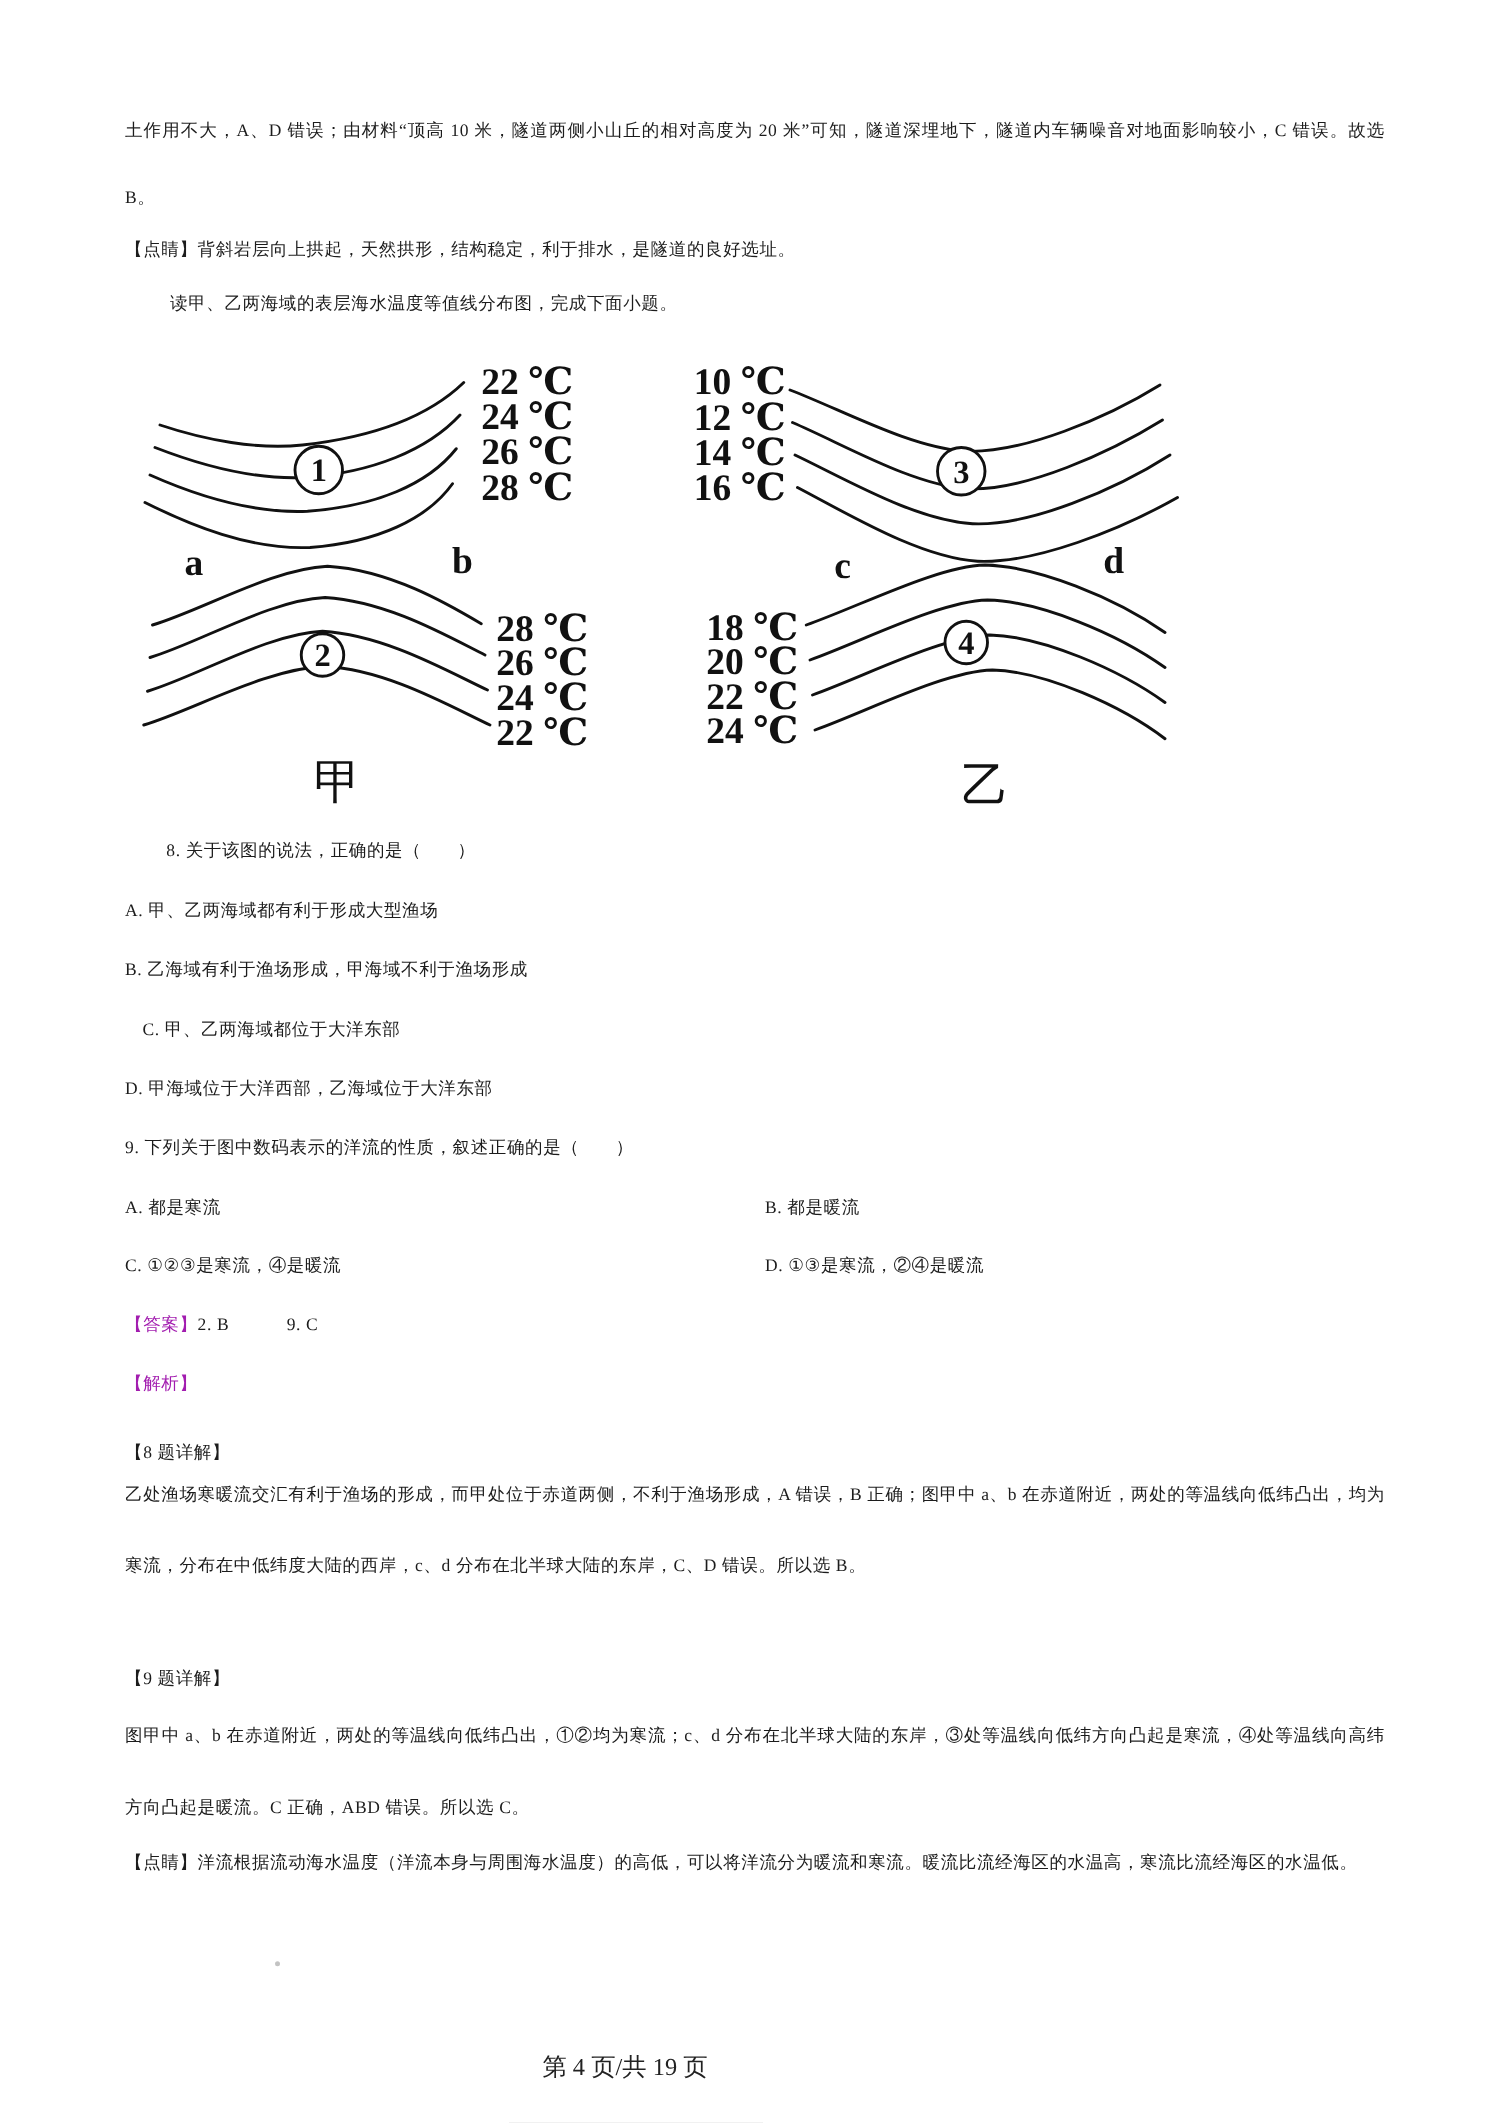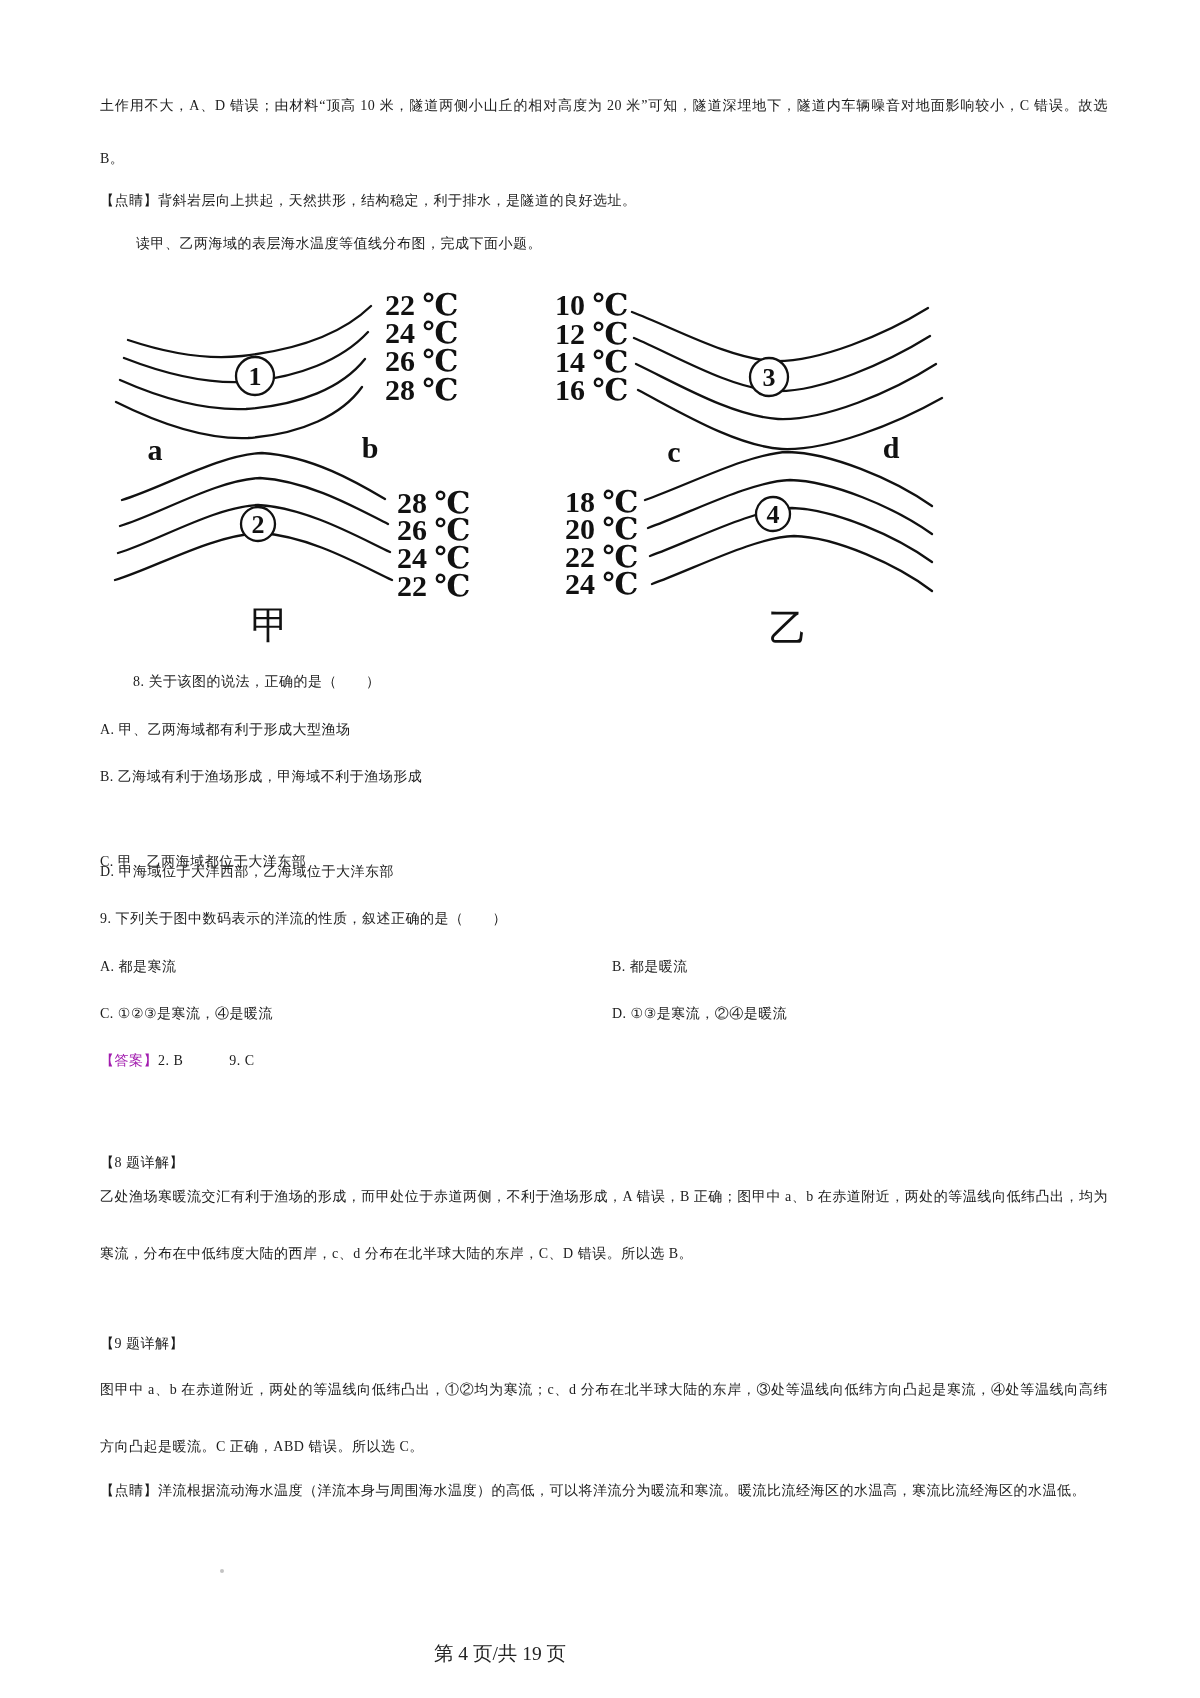--- a/index.html
+++ b/index.html
@@ -121,37 +121,38 @@
     <text class="pt-label" x="574" y="200" text-anchor="middle">c</text>
     <text class="pt-label" x="791" y="196" text-anchor="middle">d</text>
 
     <text class="panel-label" x="170" y="376" text-anchor="middle">甲</text>
     <text class="panel-label" x="688" y="379" text-anchor="middle">乙</text>
   </svg>
 
   <div class="blk single" style="top:655px;margin-left:33px;">8. 关于该图的说法，正确的是（　　）</div>
   <div class="blk single" style="top:703px;">A. 甲、乙两海域都有利于形成大型渔场</div>
   <div class="blk single" style="top:750px;">B. 乙海域有利于渔场形成，甲海域不利于渔场形成</div>
-  <div class="blk single" style="top:835px;">C. 甲、乙两海域都位于大洋东部</div>
+  <div class="blk single" style="top:798px;margin-left:14px;">C. 甲、乙两海域都位于大洋东部</div>
   <div class="blk single" style="top:845px;">D. 甲海域位于大洋西部，乙海域位于大洋东部</div>
 
   <div class="blk single" style="top:892px;">9. 下列关于图中数码表示的洋流的性质，叙述正确的是（　　）</div>
   <div class="blk single" style="top:940px;">
     <span>A. 都是寒流</span>
     <span class="opt-col2">B. 都是暖流</span>
   </div>
   <div class="blk single" style="top:987px;">
     <span>C. ①②③是寒流，④是暖流</span>
     <span class="opt-col2">D. ①③是寒流，②④是暖流</span>
   </div>
 
   <div class="blk single" style="top:1034px;">
     <span class="blue">【答案】</span><span>2. B</span><span class="answer-gap">9. C</span>
   </div>
 
+  <div class="blk single blue" style="top:1081px;">【解析】</div>
 
   <div class="blk single" style="top:1136px;">【8 题详解】</div>
   <div class="blk exp" style="top:1168px;">乙处渔场寒暖流交汇有利于渔场的形成，而甲处位于赤道两侧，不利于渔场形成，A 错误，B 正确；图甲中 a、b 在赤道附近，两处的等温线向低纬凸出，均为寒流，分布在中低纬度大陆的西岸，c、d 分布在北半球大陆的东岸，C、D 错误。所以选 B。</div>
 
   <div class="blk single" style="top:1317px;">【9 题详解】</div>
   <div class="blk exp" style="top:1361px;">图甲中 a、b 在赤道附近，两处的等温线向低纬凸出，①②均为寒流；c、d 分布在北半球大陆的东岸，③处等温线向低纬方向凸起是寒流，④处等温线向高纬方向凸起是暖流。C 正确，ABD 错误。所以选 C。</div>
 
   <div class="blk exp" style="top:1462px;">
     <span>【点睛】</span><span>洋流根据流动海水温度（洋流本身与周围海水温度）的高低，可以将洋流分为暖流和寒流。暖流比流经海区的水温高，寒流比流经海区的水温低。</span>
   </div>

